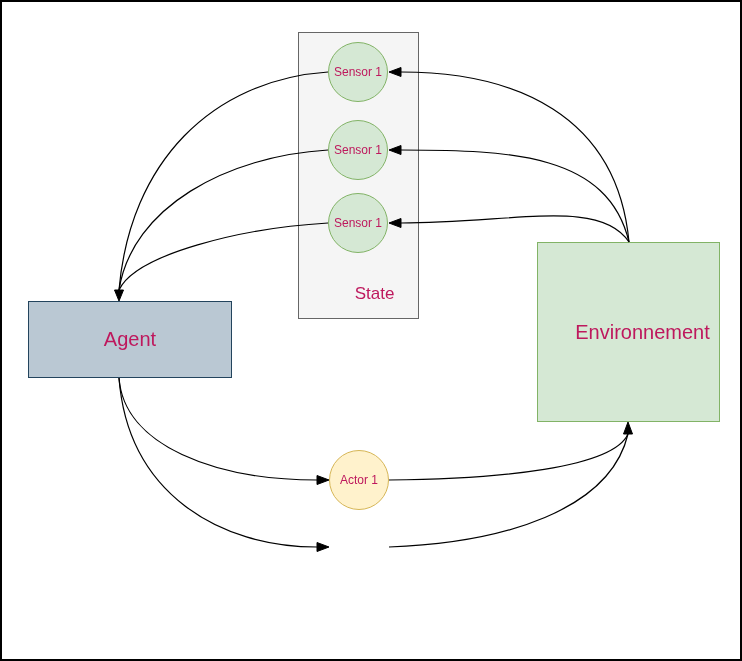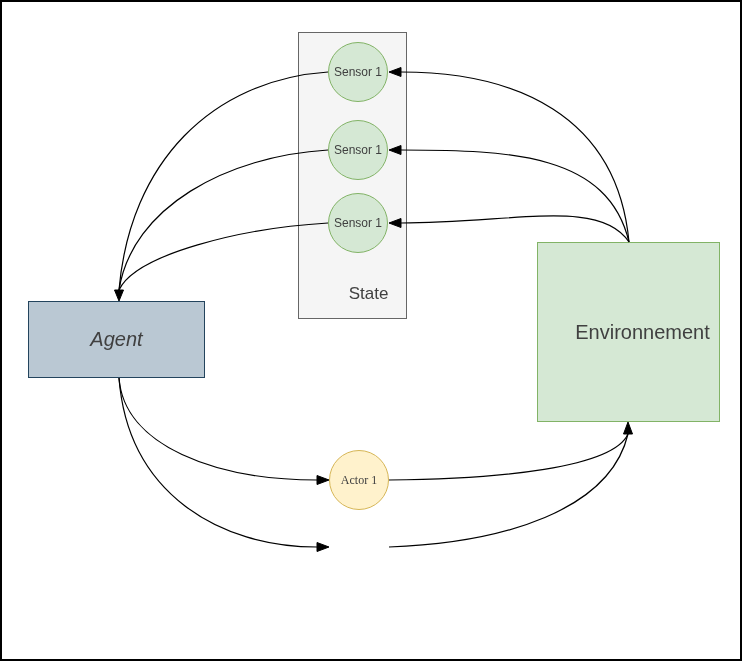--- a/index.html
+++ b/index.html
@@ -16,21 +16,21 @@
     border: 2px solid #000000;
     background: #ffffff;
     overflow: hidden;
   }
   .node {
     position: absolute;
     box-sizing: border-box;
     display: flex;
     align-items: center;
     justify-content: center;
-    color: #404040;
+    color: #be185d;
     text-align: center;
   }
   .container-box {
     background: #f5f5f5;
     border: 1px solid #666666;
     align-items: flex-end;
     font-size: 17px;
     padding-bottom: 14px;
     z-index: 1;
   }
@@ -44,42 +44,41 @@
   .sensor-node {
     background: #d5e8d4;
     border: 1px solid #82b366;
   }
   .actor-node {
     background: #fff2cc;
     border: 1px solid #d6b656;
   }
   .agent-box {
     left: 26px; top: 299px;
-    width: 177px; height: 77px;
+    width: 204px; height: 77px;
     background: #bac8d3;
     border: 1px solid #23445d;
     font-size: 20px;
     z-index: 2;
-    font-style: italic;
   }
   .env-box {
     left: 535px; top: 240px;
     width: 183px; height: 180px;
     background: #d5e8d4;
     border: 1px solid #82b366;
     font-size: 20px;
     z-index: 2;
     padding-left: 28px;
   }
-  .state-container { left: 296px; top: 30px; width: 109px; height: 287px; padding-left: 32px; }
+  .state-container { left: 296px; top: 30px; width: 121px; height: 287px; padding-left: 32px; }
   .action-container { left: 297px; top: 428px; width: 121px; height: 211px; }
   .sensor-1 { left: 326px; top: 40px; }
   .sensor-2 { left: 326px; top: 118px; }
   .sensor-3 { left: 326px; top: 191px; }
-  .actor-1 { left: 327px; top: 448px; font-family: Liberation Serif, serif; }
+  .actor-1 { left: 327px; top: 448px; }
   .actor-2 { left: 327px; top: 515px; }
   svg.edge-layer {
     position: absolute;
     left: 0; top: 0;
     width: 742px;
     height: 661px;
     z-index: 5;
     pointer-events: none;
   }
   svg.edge-layer path {

